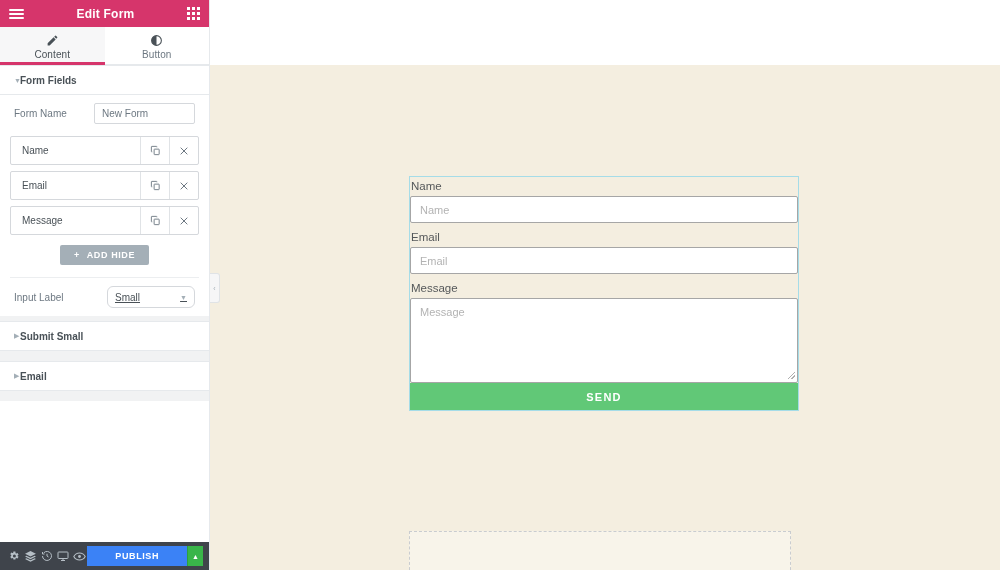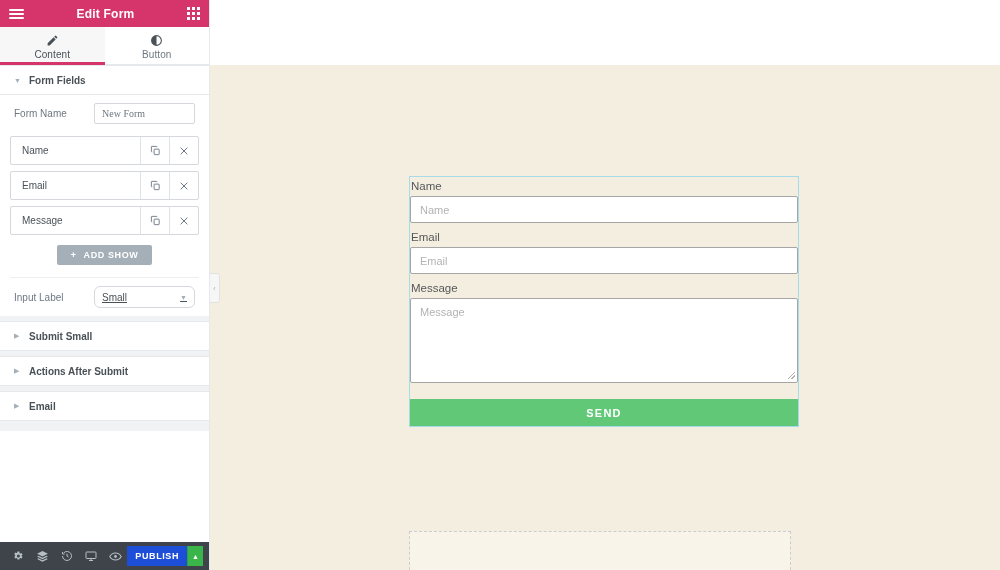--- a/index.html
+++ b/index.html
@@ -50,40 +50,40 @@
   .tab.active { background: #f7f7f8; }
   .tab.active::after {
     content: ''; position: absolute; left: 0; right: 0; bottom: -1px;
     height: 3px; background: #d6356b;
   }
   .tab.active .tab-label { color: #495157; }
 
   .panel-body { flex: 1; overflow: hidden; background: #fff; }
 
   .section-head {
-    height: 30px; display: flex; align-items: center; gap: 9px;
+    height: 30px; display: flex; align-items: center; 
     padding: 0 14px; background: #ffffff;
     border-top: 1px solid #e6e9ec; border-bottom: 1px solid #e6e9ec;
     cursor: pointer;
   }
   .section-head .caret { font-size: 7px; color: #a4afb7; width: 6px; }
   .section-head .s-title { font-size: 10px; font-weight: bold; color: #495157; }
   .divider-gap { height: 5px; background: #f1f2f3; }
 
   .ctl-row {
     display: flex; align-items: center; padding: 8px 14px;
     justify-content: space-between;
   }
   .ctl-label { font-size: 10px; color: #6d7882; }
 
   .text-input {
     width: 101px; height: 21px; border: 1px solid #d5d8dc;
     border-radius: 2px; background: #fff;
     font-size: 10px; color: #6d7882; padding: 0 7px;
-    font-family: Liberation Serif, serif;
+    font-family: Liberation Sans, sans-serif;
   }
 
   .repeater { padding: 4px 10px 0 10px; }
   .rep-item {
     display: flex; align-items: stretch; height: 29px;
     border: 1px solid #d5d8dc; border-radius: 2px;
     margin-bottom: 6px; background: #fff; overflow: hidden;
   }
   .rep-name {
     flex: 1; display: flex; align-items: center; padding-left: 11px;
@@ -97,21 +97,21 @@
   .add-item {
     background: #a4afb7; color: #ffffff; border: none; border-radius: 2px;
     height: 20px; padding: 0 14px; font-size: 9px; font-weight: bold;
     letter-spacing: .6px; cursor: pointer; display: flex; align-items: center; gap: 7px;
     font-family: "Liberation Sans", sans-serif;
   }
 
   .hr-soft { height: 1px; background: #eceef0; margin: 0 10px; }
 
   .select-box {
-    width: 101px; height: 22px; border: 1px solid #d5d8dc; border-radius: 6px;
+    width: 88px; height: 22px; border: 1px solid #d5d8dc; border-radius: 6px;
     background: #fff; display: flex; align-items: center;
     padding: 0 7px; font-size: 10px; color: #495157;
     justify-content: space-between; cursor: pointer; text-decoration: underline;
   }
   .select-box .sel-caret { font-size: 7px; color: #a4afb7; }
 
   .switch { width: 38px; height: 16px; border-radius: 9px; position: relative; cursor: pointer; }
   .switch .knob {
     position: absolute; top: 1.5px; width: 13px; height: 13px;
     border-radius: 50%; background: #fff;
@@ -131,22 +131,22 @@
   .panel-footer {
     height: 28px; background: #3f444b; display: flex; align-items: center;
     padding: 0 6px; gap: 0px; flex: 0 0 28px;
   }
   .foot-ico {
     width: 25px; height: 28px; display: flex; align-items: center; justify-content: center;
     color: #b6bfc6; cursor: pointer;
   }
   .publish-wrap { margin-left: auto; display: flex; height: 20px; }
   .publish-btn {
-    background: #1d4ed8; color: #fff; border: none; font-size: 9px; font-weight: bold;
-    letter-spacing: .6px; padding: 0 8px; cursor: pointer;
+    background: #3b82f6; color: #fff; border: none; font-size: 9px; font-weight: bold;
+    letter-spacing: .6px; padding: 0 28px; cursor: pointer;
     font-family: "Liberation Sans", sans-serif;
   }
   .publish-caret {
     background: #39b54a; color: #fff; width: 16px;
     display: flex; align-items: center; justify-content: center;
     border-left: 1px solid #2ea03e; font-size: 7px; cursor: pointer;
   }
 
   
   .collapse-tab {
@@ -187,21 +187,21 @@
     position: absolute; right: 3px; bottom: 4px; width: 7px; height: 7px;
     pointer-events: none;
     background:
       linear-gradient(135deg, transparent 45%, #b0b0b0 45%, #b0b0b0 55%, transparent 55%),
       linear-gradient(135deg, transparent 70%, #b0b0b0 70%, #b0b0b0 80%, transparent 80%);
   }
   .send-btn {
     width: 100%; height: 27px; background: #61c877; border: none;
     color: #ffffff; font-size: 11px; font-weight: bold; letter-spacing: 1.2px;
     cursor: pointer; font-family: "Liberation Sans", sans-serif;
-    margin-top: 16px; display: block;
+    margin-top: 0; display: block;
   }
   .fld-gap { height: 5px; }
 
   .empty-section {
     position: absolute; left: 199px; top: 466px; width: 382px; height: 70px;
     border: 1px dashed #c9ccd0; background: #f8f4ea;
   }
   .add-circles {
     position: absolute; left: 199px; top: 466px; width: 382px; height: 104px;
     display: flex; align-items: flex-end; justify-content: center; gap: 10px;
@@ -307,21 +307,21 @@
             <svg width="10" height="10" viewBox="0 0 24 24" stroke="#6d7882" stroke-width="2.4">
                 <path d="M4 4l16 16M20 4L4 20"></path>
               </svg>
           </div>
         </div>
       </div>
 
       <div class="add-item-wrap">
         <button class="add-item">
           <span>+</span>
-          <span>ADD SHOW</span>
+          <span>ADD HIDE</span>
         </button>
       </div>
 
       <div class="hr-soft"></div>
 
       <div class="ctl-row">
         <span class="ctl-label">Input Label</span>
         <div class="select-box">
           <span>Small</span>
           <span class="sel-caret">▼</span>
@@ -330,24 +330,20 @@
 
 
 
       <div class="divider-gap"></div>
       <div class="section-head">
         <span class="caret">▶</span>
         <span class="s-title">Submit Small</span>
       </div>
 
       <div class="divider-gap"></div>
-      <div class="section-head">
-        <span class="caret">▶</span>
-        <span class="s-title">Actions After Submit</span>
-      </div>
 
       <div class="divider-gap"></div>
       <div class="section-head">
         <span class="caret">▶</span>
         <span class="s-title">Email</span>
       </div>
 
       <div class="divider-gap"></div>
       <div class="divider-gap"></div>
     </div>

